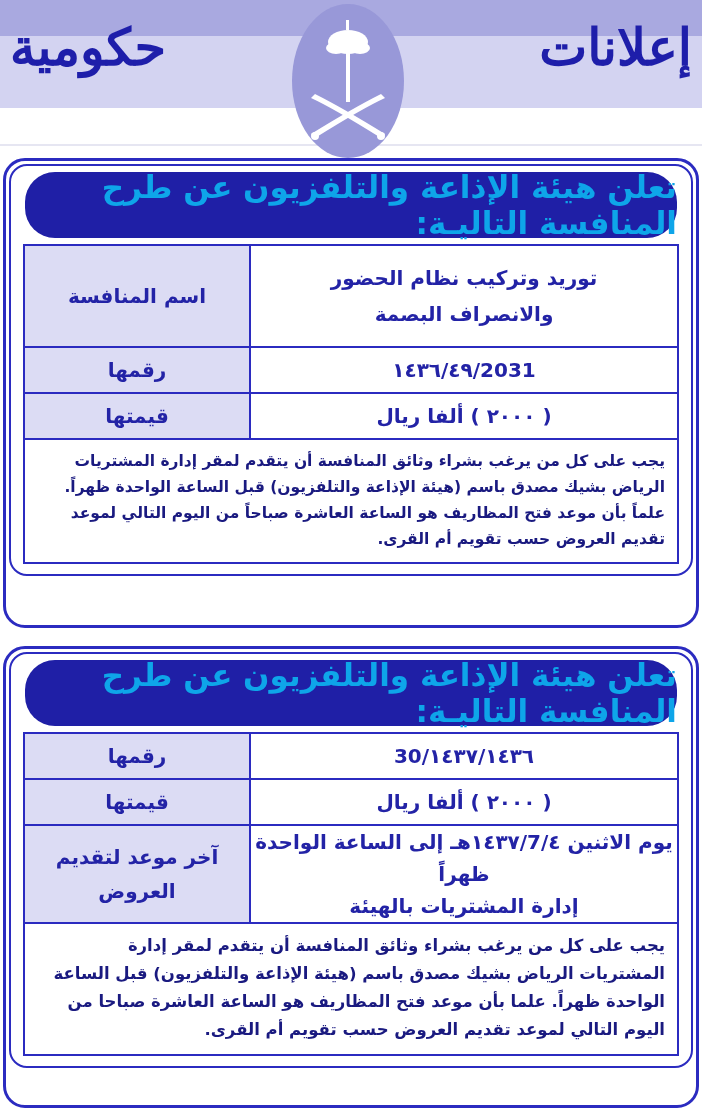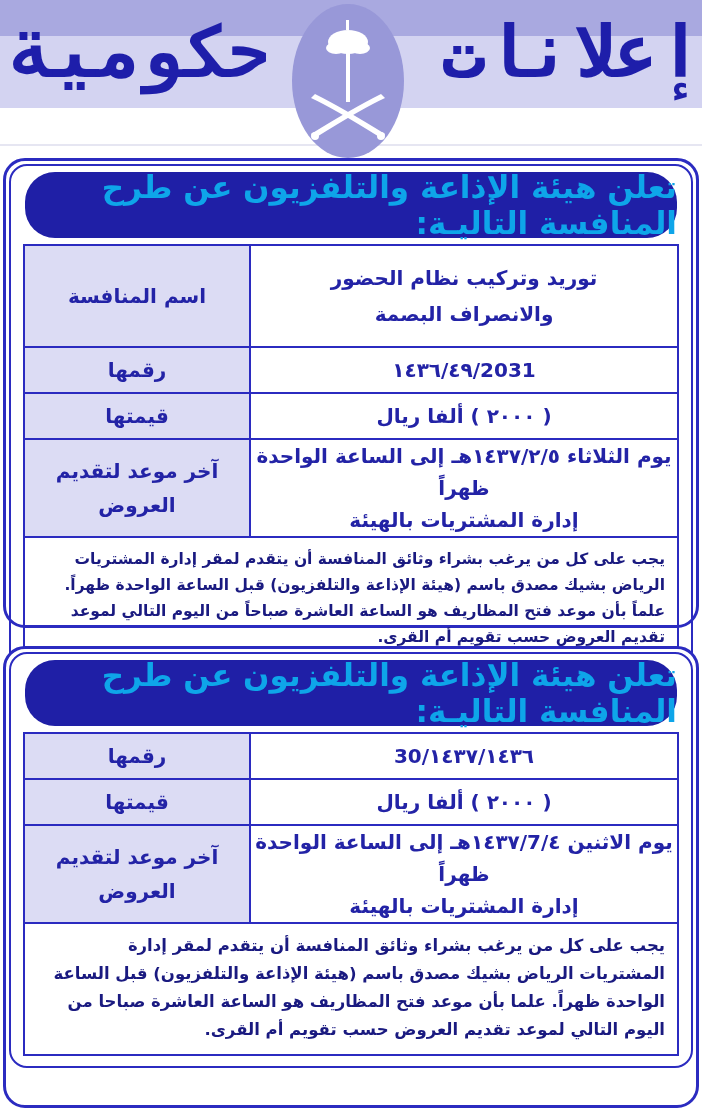--- a/index.html
+++ b/index.html
@@ -6,22 +6,22 @@
   html, body { width: 702px; height: 1112px; background: #ffffff; overflow: hidden; }
   body { font-family: "DejaVu Sans", sans-serif; color: #2a2aa8; direction: rtl; position: relative; }
 
   
   .banner { position: absolute; left: 0; top: 0; width: 702px; height: 148px; background: #ffffff; }
   .banner .band-top { position: absolute; left: 0; top: 0; width: 702px; height: 36px; background: #a9a9e0; }
   .banner .band-mid { position: absolute; left: 0; top: 36px; width: 702px; height: 72px; background: #d3d3f1; }
   .banner .underline { position: absolute; left: 0; top: 144px; width: 702px; height: 2px; background: #e6e6f2; }
   .banner .emblem { position: absolute; left: 292px; top: 4px; width: 112px; height: 154px; border-radius: 50%; background: #9898d8; display:flex; align-items:center; justify-content:center; }
   .banner .emblem svg { width: 90px; height: 130px; }
-  .banner .word { position: absolute; top: 22px; font-family: Liberation Mono, monospace; font-weight: bold; font-size: 72px; color: #1e1eaa; line-height: 1; letter-spacing: 2px; }
-  .banner .word-right { right: 0; }
+  .banner .word { position: absolute; top: 22px; font-family: Liberation Sans, sans-serif; font-weight: bold; font-size: 51px; color: #1e1eaa; line-height: 1; letter-spacing: 2px; }
+  .banner .word-right { right: 10px; }
   .banner .word-left { left: 10px; }
 
   
   .ad { position: absolute; left: 3px; width: 696px; border: 3px solid #2b2bc0; border-radius: 22px; padding: 3px; background: #fff; }
   .ad .inner { border: 2px solid #2b2bc0; border-radius: 18px; padding: 6px 12px 10px 12px; }
   .ad1 { top: 158px; height: 470px; }
   .ad2 { top: 646px; height: 462px; }
 
   .title-pill { background: #1f1fa6; color: #0ea5e9; border-radius: 30px; height: 66px; display:flex; align-items:center; justify-content:center; font-weight: bold; font-size: 31px; margin: 0 2px 6px 2px; }
 
@@ -78,30 +78,20 @@
         <td class="label">اسم المنافسة</td>
       </tr>
       <tr class="row-num">
         <td class="val">2031/١٤٣٦/٤٩</td>
         <td class="label">رقمها</td>
       </tr>
       <tr class="row-price">
         <td class="val">( ٢٠٠٠ ) ألفا ريال</td>
         <td class="label">قيمتها</td>
       </tr>
-      <tr class="row-deadline">
-        <td class="val">
-          <div>يوم الثلاثاء ١٤٣٧/٢/٥هـ إلى الساعة الواحدة ظهراً</div>
-          <div>إدارة المشتريات بالهيئة</div>
-        </td>
-        <td class="label">
-          <div>آخر موعد لتقديم</div>
-          <div>العروض</div>
-        </td>
-      </tr>
     </tbody>
       </table>
     <div class="note">يجب على كل من يرغب بشراء وثائق المنافسة أن يتقدم لمقر إدارة المشتريات الرياض بشيك مصدق باسم (هيئة الإذاعة والتلفزيون) قبل الساعة الواحدة ظهراً. علماً بأن موعد فتح المظاريف هو الساعة العاشرة صباحاً من اليوم التالي لموعد تقديم العروض حسب تقويم أم القرى.</div>
   </div>
 </div>
 
 <div class="ad ad2">
   <div class="inner">
     <div class="title-pill">تعلن هيئة الإذاعة والتلفزيون عن طرح المنافسة التاليـة:</div>
     <table class="tender">

